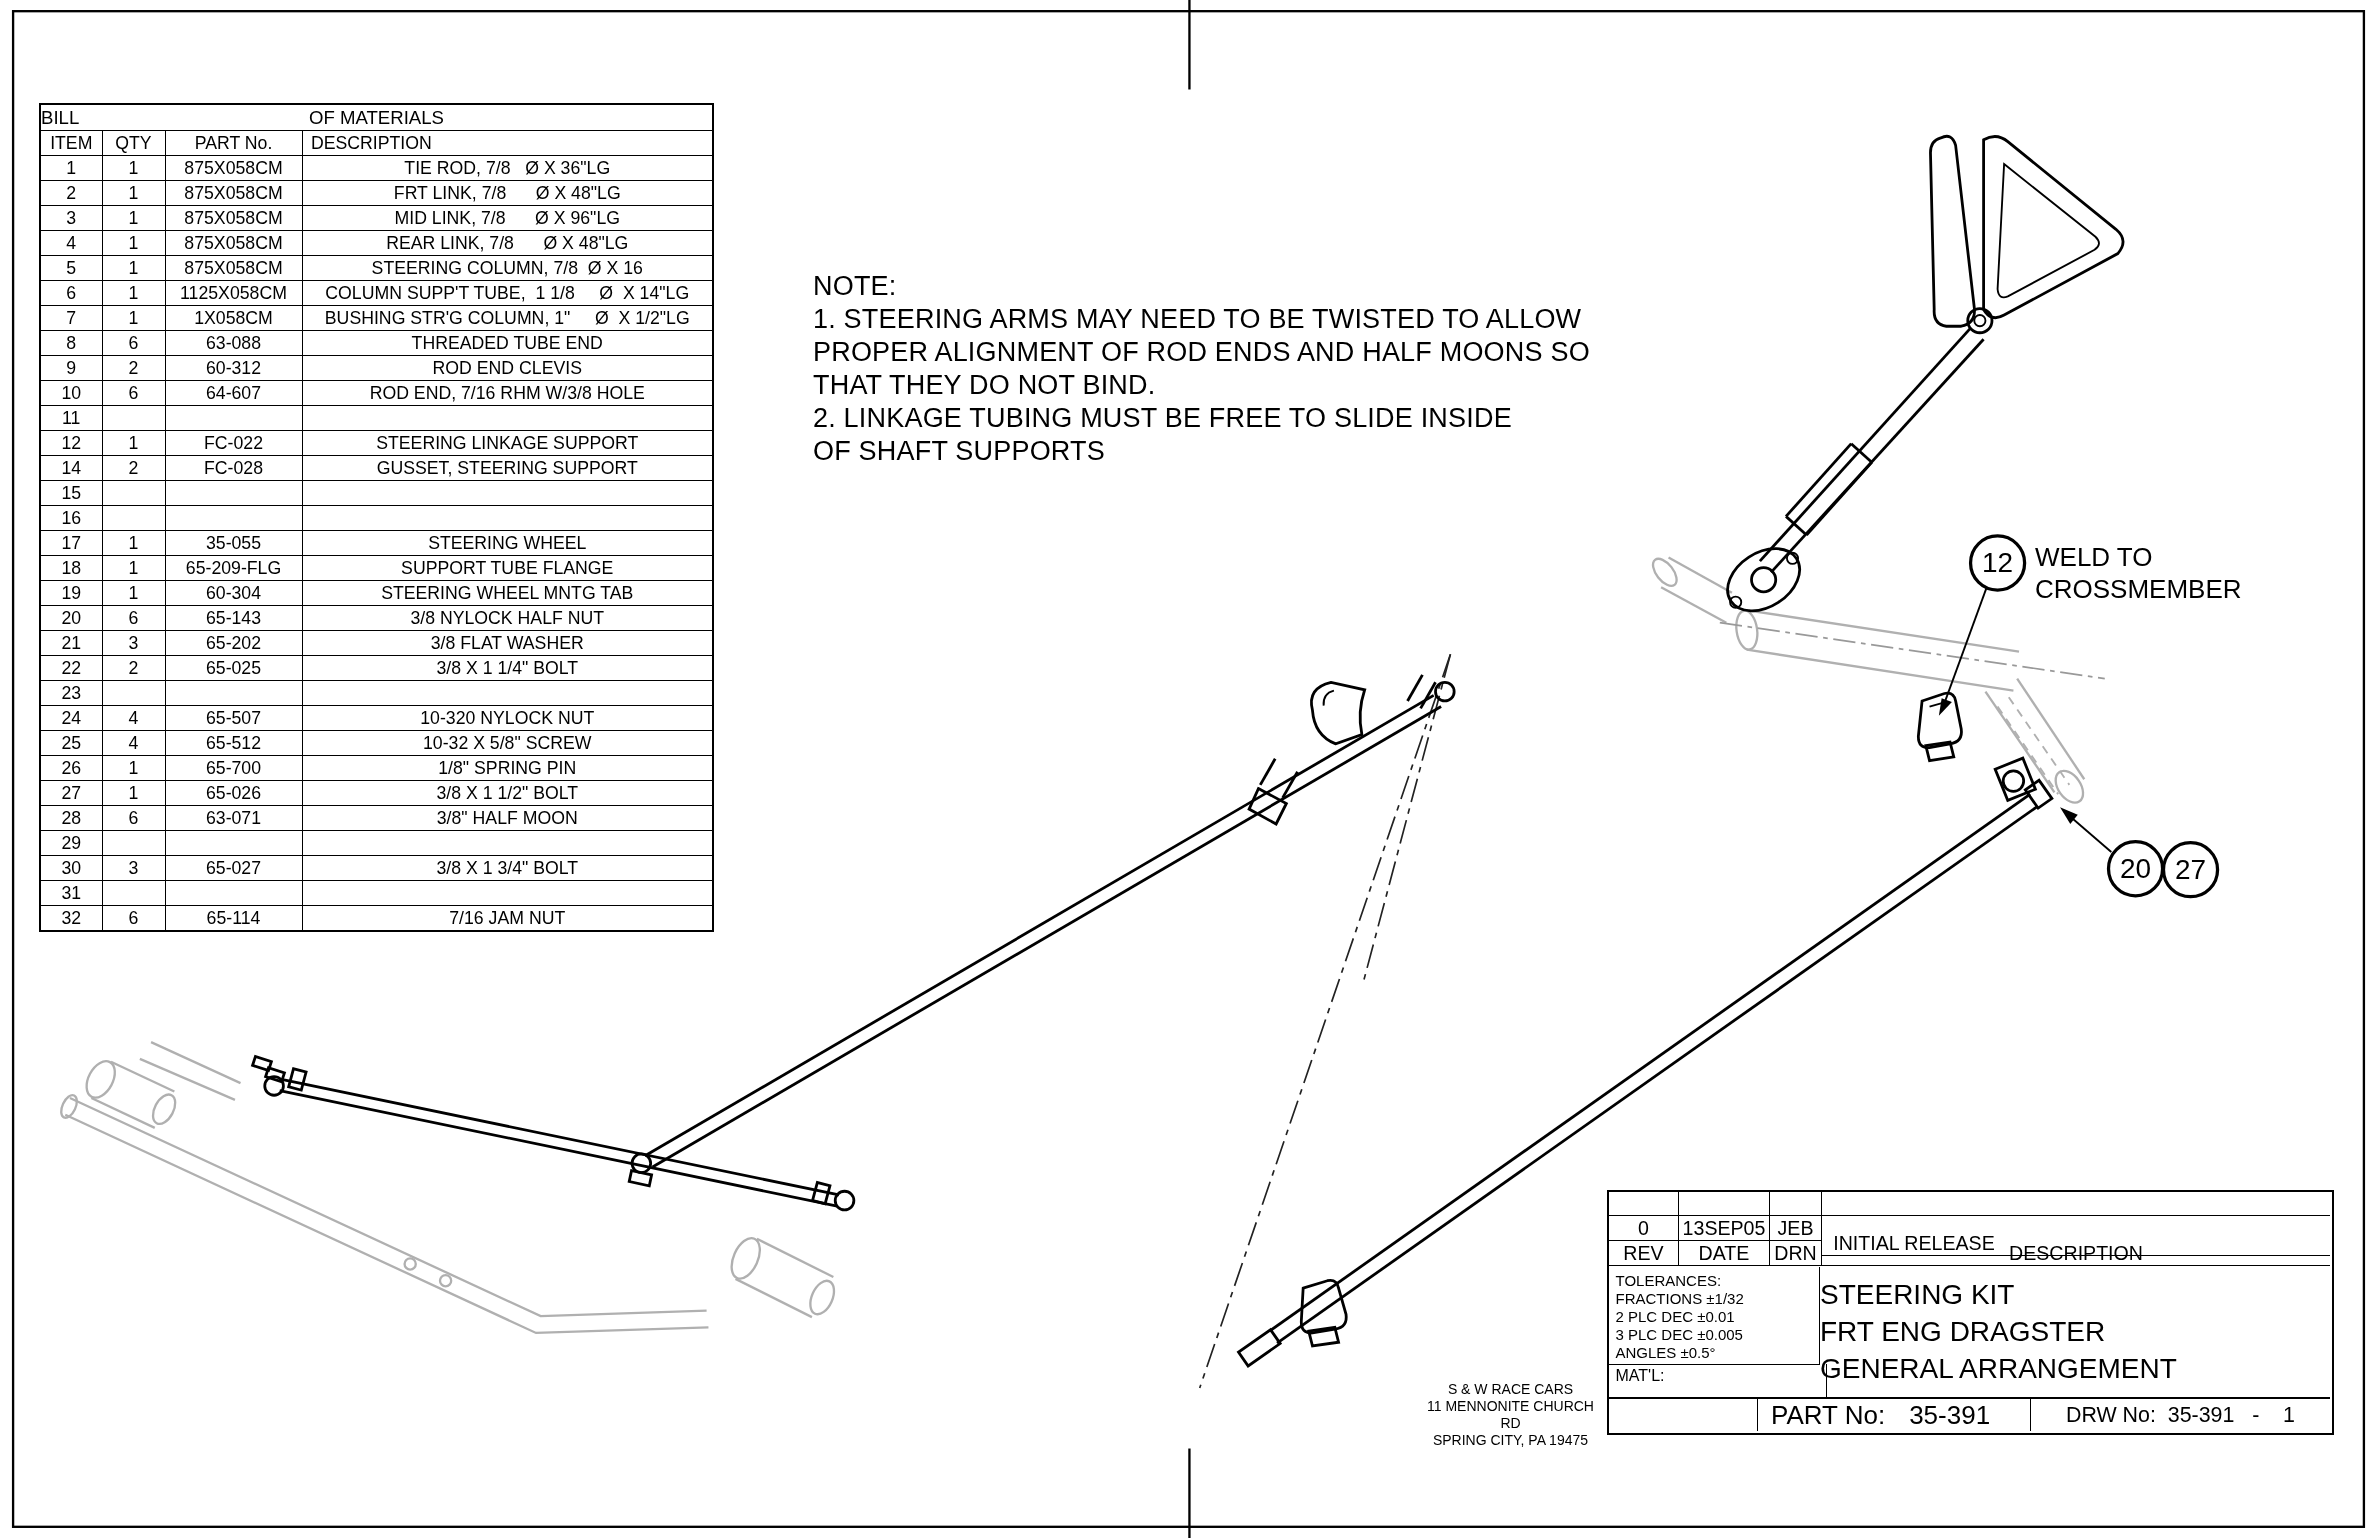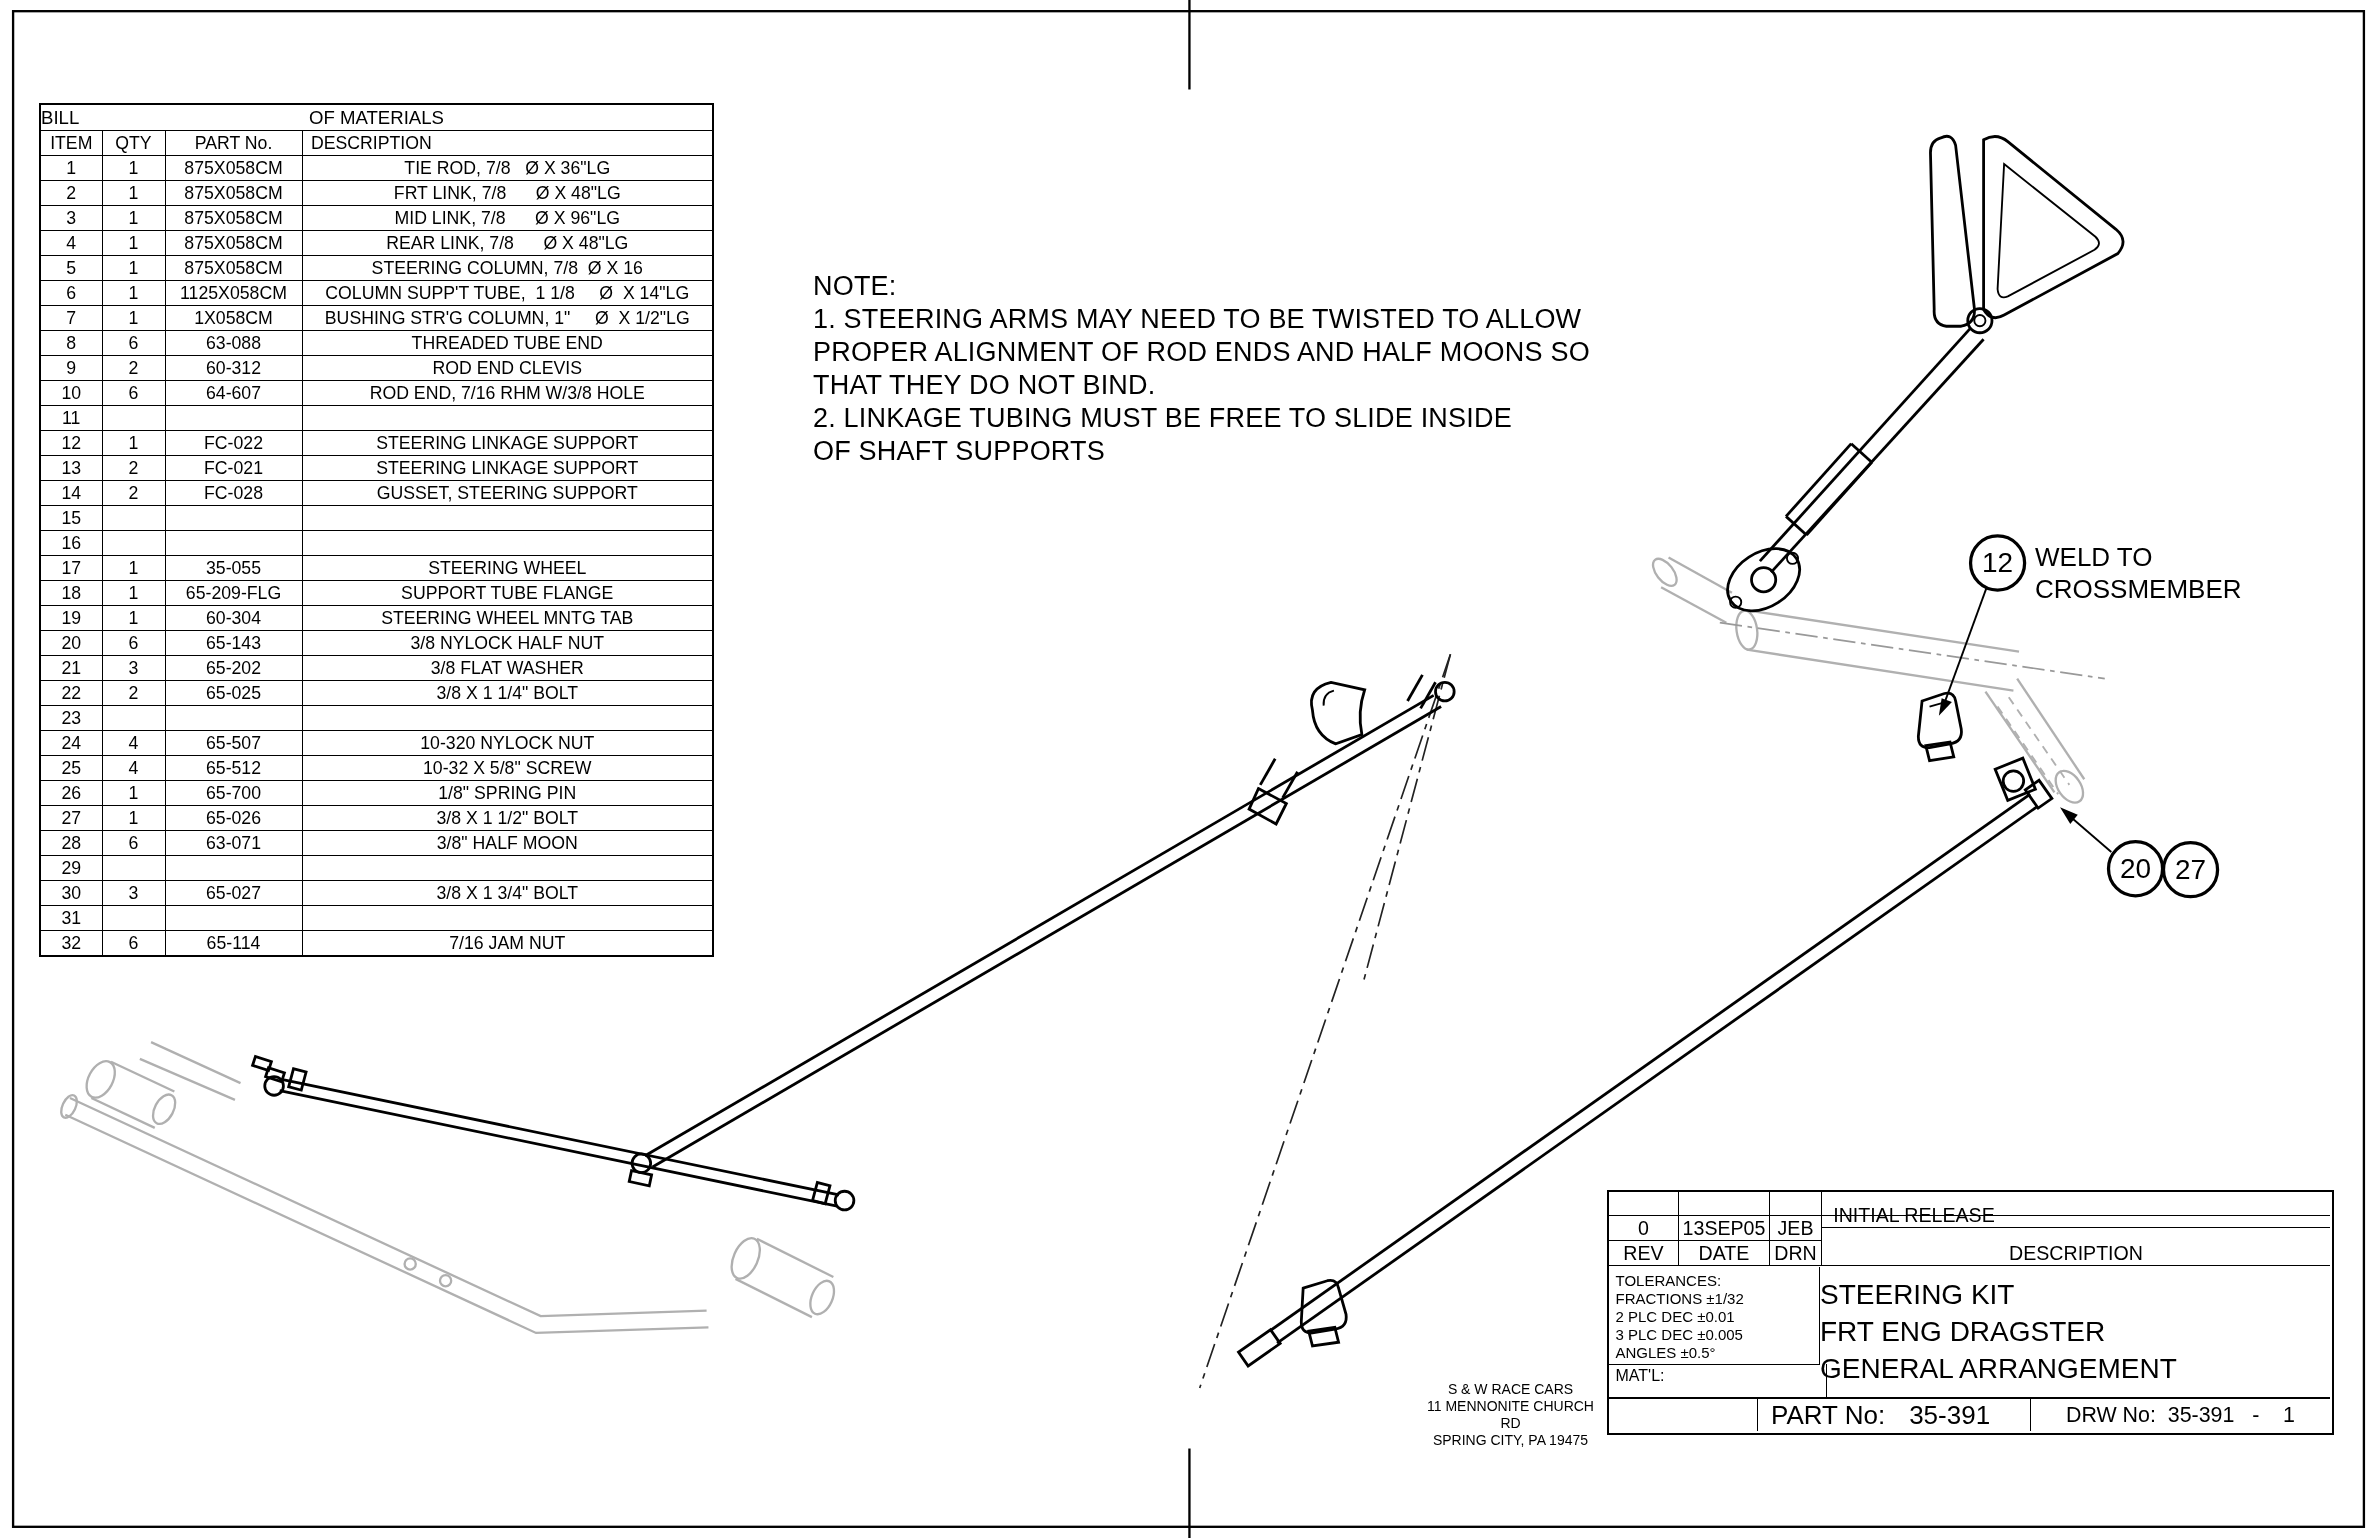--- a/index.html
+++ b/index.html
@@ -278,26 +278,20 @@
             <td class="col-part"></td>
             <td class="col-desc"></td>
           </tr>
           <tr>
             <td class="col-item">12</td>
             <td class="col-qty">1</td>
             <td class="col-part">FC-022</td>
             <td class="col-desc">STEERING LINKAGE SUPPORT</td>
           </tr>
           <tr>
-            <td class="col-item">13</td>
-            <td class="col-qty">2</td>
-            <td class="col-part">FC-021</td>
-            <td class="col-desc">STEERING LINKAGE SUPPORT</td>
-          </tr>
-          <tr>
             <td class="col-item">14</td>
             <td class="col-qty">2</td>
             <td class="col-part">FC-028</td>
             <td class="col-desc">GUSSET, STEERING SUPPORT</td>
           </tr>
           <tr>
             <td class="col-item">15</td>
             <td class="col-qty"></td>
             <td class="col-part"></td>
             <td class="col-desc"></td>
@@ -425,21 +419,21 @@
   <div class="tblock">
 
     <div class="tb br bb" style="left:0;top:0;width:70px;height:24px;"></div>
     <div class="tb br bb" style="left:70px;top:0;width:91px;height:24px;"></div>
     <div class="tb br bb" style="left:161px;top:0;width:52px;height:24px;"></div>
     <div class="tb bb" style="left:213px;top:0;width:508px;height:24px;"></div>
 
     <div class="tb br bb rev-cell" style="left:0;top:24px;width:70px;height:25px;">0</div>
     <div class="tb br bb rev-cell" style="left:70px;top:24px;width:91px;height:25px;">13SEP05</div>
     <div class="tb br bb rev-cell" style="left:161px;top:24px;width:52px;height:25px;">JEB</div>
-    <div class="tb bb rev-cell rev-desc" style="left:213px;top:11px;width:508px;height:25px;">INITIAL RELEASE</div>
+    <div class="tb bb rev-cell rev-desc" style="left:213px;top:39px;width:508px;height:25px;">INITIAL RELEASE</div>
 
     <div class="tb br bb rev-cell" style="left:0;top:49px;width:70px;height:25px;">REV</div>
     <div class="tb br bb rev-cell" style="left:70px;top:49px;width:91px;height:25px;">DATE</div>
     <div class="tb br bb rev-cell" style="left:161px;top:49px;width:52px;height:25px;">DRN</div>
     <div class="tb bb rev-cell" style="left:213px;top:49px;width:508px;height:25px;">DESCRIPTION</div>
 
     <div class="tb br bb tol" style="left:0;top:75px;width:211px;height:98px;">
         <div>TOLERANCES:</div>
         <div>FRACTIONS ±1/32</div>
         <div>2 PLC DEC  ±0.01</div>

